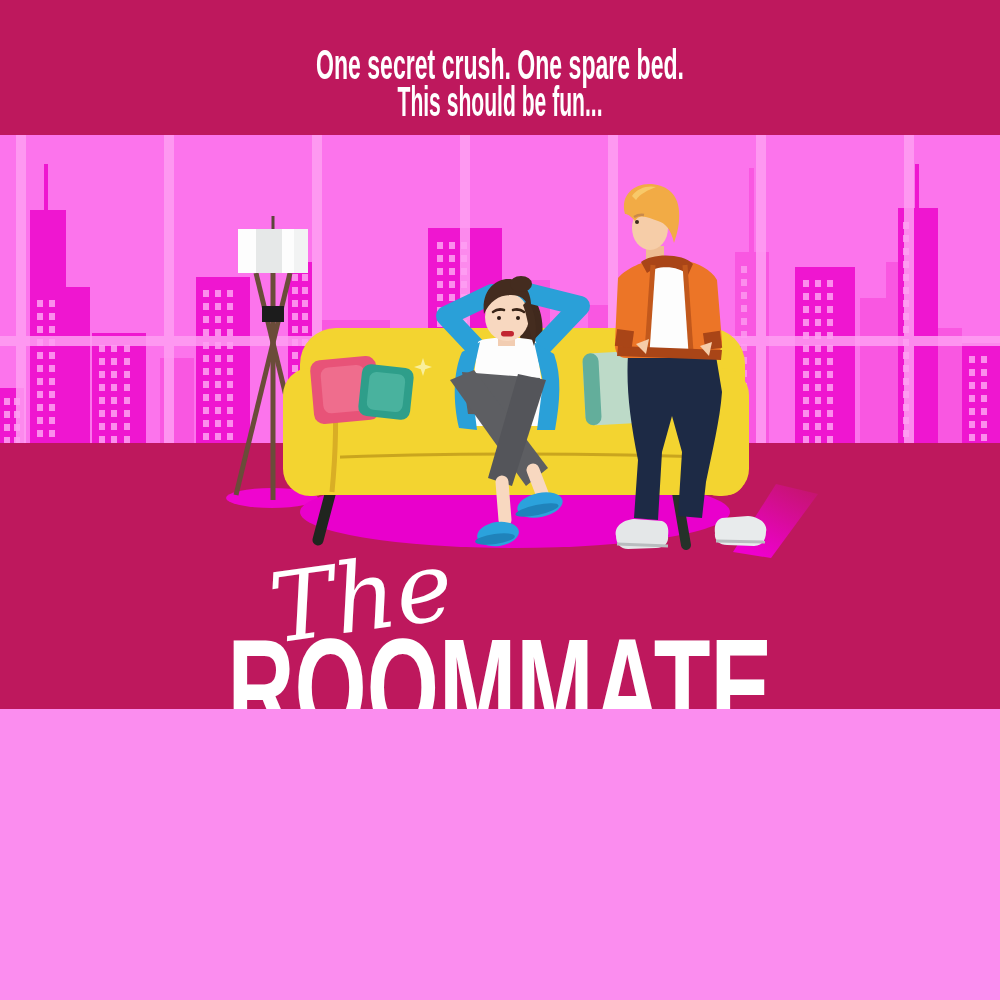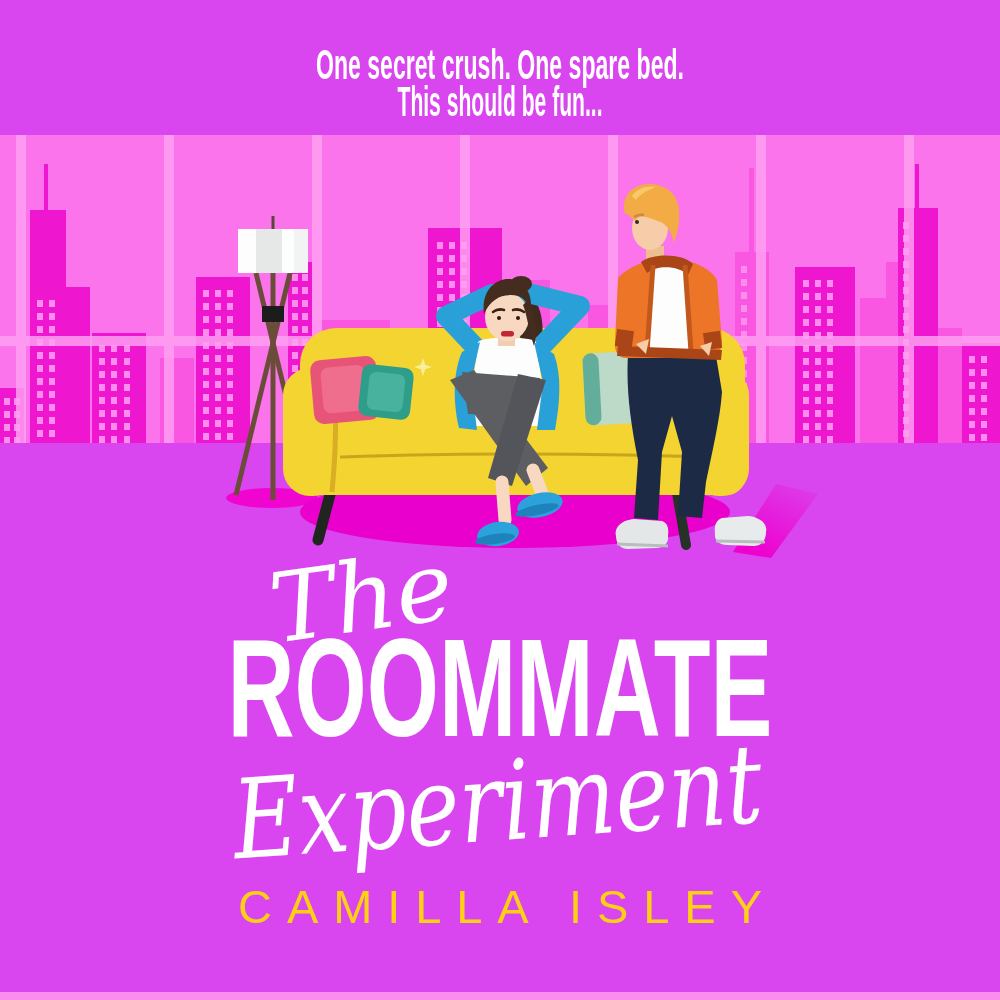--- a/index.html
+++ b/index.html
@@ -1,19 +1,19 @@
 <!DOCTYPE html>
 <html><head>
 <meta charset="utf-8">
 <style>
   html,body{margin:0;padding:0;background:#fb8def;}
   .cover{
     position:relative;
-    width:1000px;height:992px;
-    background:#d946ef;
+    width:1000px;height:709px;
+    background:#be185d;
     overflow:hidden;
     font-family:"Liberation Sans",sans-serif;
   }
   .cover svg{position:absolute;inset:0;display:block;}
 </style>
 </head>
 <body>
 
 <div class="cover">
 <svg viewBox="0 0 1000 1000" width="1000" height="1000">

